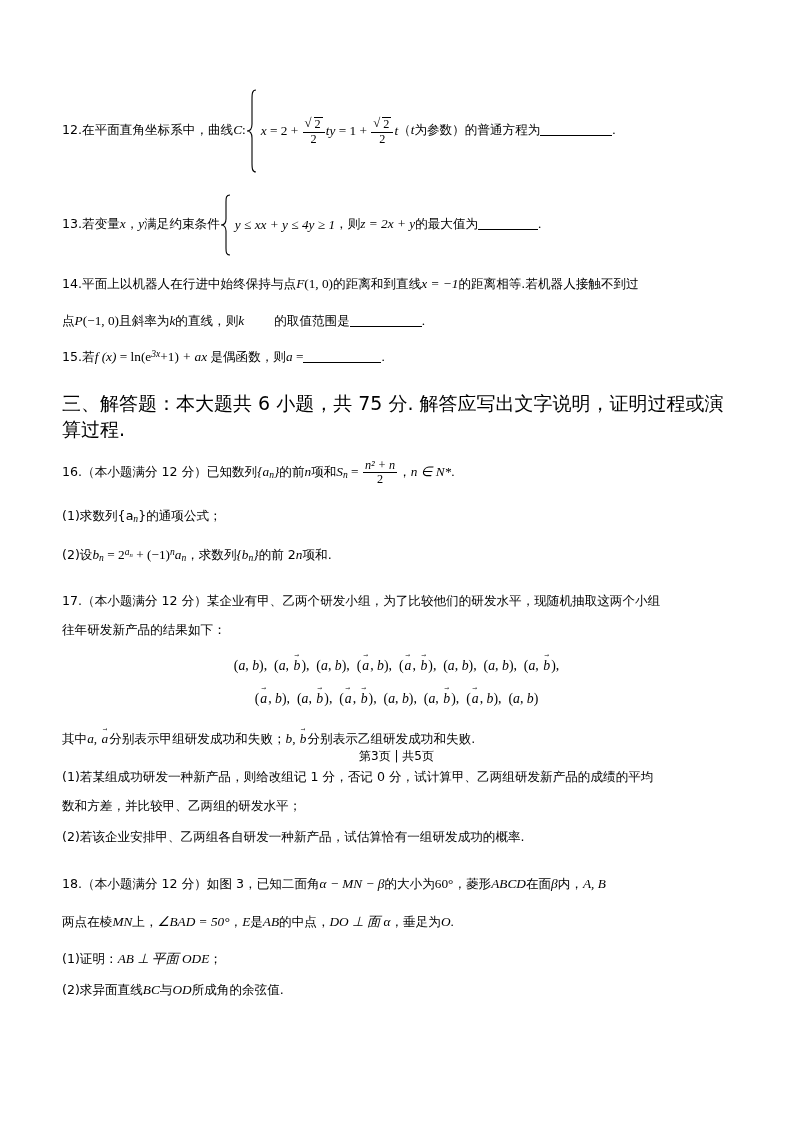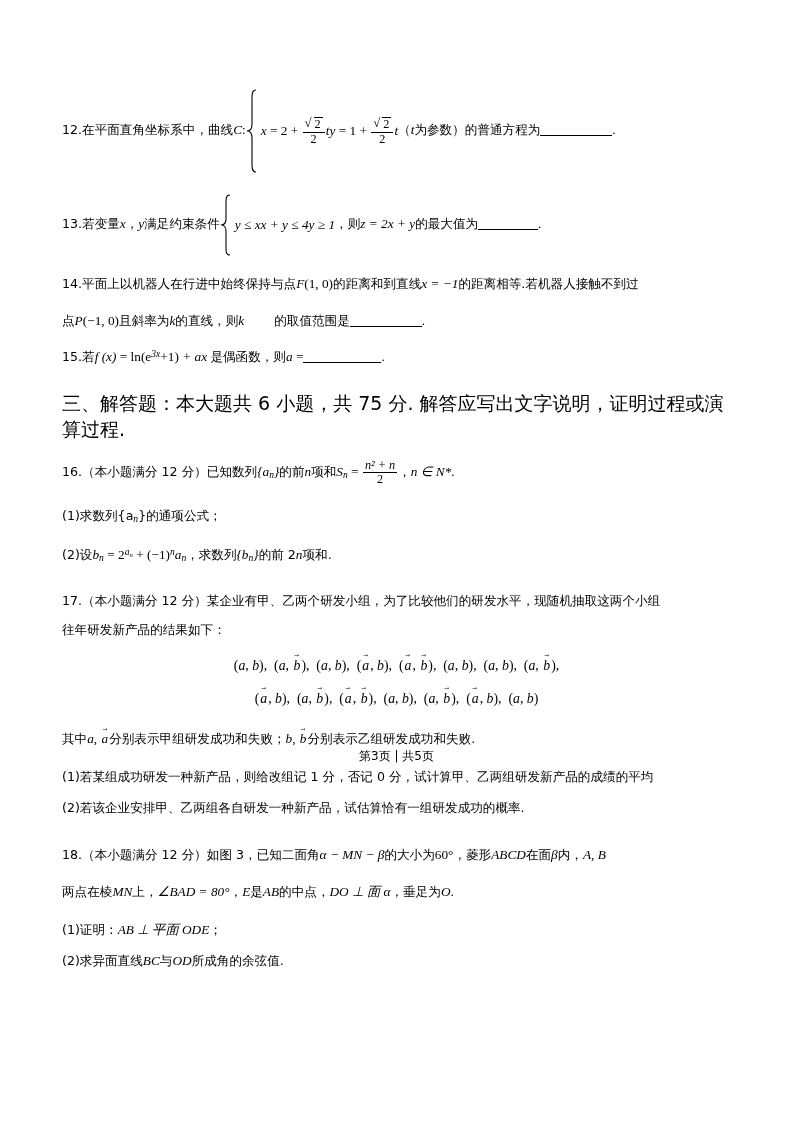--- a/index.html
+++ b/index.html
@@ -197,29 +197,32 @@
   <div class="tuples" id="row1"><span class="nowrap"><span class="rm">(</span><span class="it">a</span><span class="rm">,&nbsp;</span><span class="it">b</span><span class="rm">)</span></span><span class="rm">,&nbsp;&nbsp;</span><span class="nowrap"><span class="rm">(</span><span class="it">a</span><span class="rm">,&nbsp;</span><span class="it vec">b</span><span class="rm">)</span></span><span class="rm">,&nbsp;&nbsp;</span><span class="nowrap"><span class="rm">(</span><span class="it">a</span><span class="rm">,&nbsp;</span><span class="it">b</span><span class="rm">)</span></span><span class="rm">,&nbsp;&nbsp;</span><span class="nowrap"><span class="rm">(</span><span class="it vec">a</span><span class="rm">,&nbsp;</span><span class="it">b</span><span class="rm">)</span></span><span class="rm">,&nbsp;&nbsp;</span><span class="nowrap"><span class="rm">(</span><span class="it vec">a</span><span class="rm">,&nbsp;</span><span class="it vec">b</span><span class="rm">)</span></span><span class="rm">,&nbsp;&nbsp;</span><span class="nowrap"><span class="rm">(</span><span class="it">a</span><span class="rm">,&nbsp;</span><span class="it">b</span><span class="rm">)</span></span><span class="rm">,&nbsp;&nbsp;</span><span class="nowrap"><span class="rm">(</span><span class="it">a</span><span class="rm">,&nbsp;</span><span class="it">b</span><span class="rm">)</span></span><span class="rm">,&nbsp;&nbsp;</span><span class="nowrap"><span class="rm">(</span><span class="it">a</span><span class="rm">,&nbsp;</span><span class="it vec">b</span><span class="rm">)</span></span><span class="rm">,</span></div>
   <div class="tuples" id="row2" style="margin-top:-6px;"><span class="nowrap"><span class="rm">(</span><span class="it vec">a</span><span class="rm">,&nbsp;</span><span class="it">b</span><span class="rm">)</span></span><span class="rm">,&nbsp;&nbsp;</span><span class="nowrap"><span class="rm">(</span><span class="it">a</span><span class="rm">,&nbsp;</span><span class="it vec">b</span><span class="rm">)</span></span><span class="rm">,&nbsp;&nbsp;</span><span class="nowrap"><span class="rm">(</span><span class="it vec">a</span><span class="rm">,&nbsp;</span><span class="it vec">b</span><span class="rm">)</span></span><span class="rm">,&nbsp;&nbsp;</span><span class="nowrap"><span class="rm">(</span><span class="it">a</span><span class="rm">,&nbsp;</span><span class="it">b</span><span class="rm">)</span></span><span class="rm">,&nbsp;&nbsp;</span><span class="nowrap"><span class="rm">(</span><span class="it">a</span><span class="rm">,&nbsp;</span><span class="it vec">b</span><span class="rm">)</span></span><span class="rm">,&nbsp;&nbsp;</span><span class="nowrap"><span class="rm">(</span><span class="it vec">a</span><span class="rm">,&nbsp;</span><span class="it">b</span><span class="rm">)</span></span><span class="rm">,&nbsp;&nbsp;</span><span class="nowrap"><span class="rm">(</span><span class="it">a</span><span class="rm">,&nbsp;</span><span class="it">b</span><span class="rm">)</span></span><span class="rm"></span></div>
 
   <div class="sub" style="margin-top:12px;">
     <span class="cn">其中</span><span class="it">a</span><span class="rm">,</span> <span class="it vec">a</span><span class="cn">分别表示甲组研发成功和失败；</span><span class="it">b</span><span class="rm">,</span> <span class="it vec">b</span><span class="cn">分别表示乙组研发成功和失败.</span>
   </div>
 
   <div class="sub" style="margin-top:12px;">
     <span class="cn">(1)若某组成功研发一种新产品，则给改组记 1 分，否记 0 分，试计算甲、乙两组研发新产品的成绩的平均</span>
   </div>
+  <div class="sub" style="margin-top:-2px;">
+    <span class="cn">数和方差，并比较甲、乙两组的研发水平；</span>
+  </div>
   <div class="sub" style="margin-top:4px;">
     <span class="cn">(2)若该企业安排甲、乙两组各自研发一种新产品，试估算恰有一组研发成功的概率.</span>
   </div>
 
   <div class="sub" style="margin-top:22px;">
     <span class="cn">18.</span><span class="cn">（本小题满分 12 分）</span><span class="cn">如图 3，已知二面角</span><span class="it">α − MN − β</span><span class="cn">的大小为</span><span class="rm">60°</span><span class="cn">，菱形</span><span class="it">ABCD</span><span class="cn">在面</span><span class="it">β</span><span class="cn">内，</span><span class="it">A, B</span>
   </div>
   <div class="sub" style="margin-top:12px;">
-    <span class="cn">两点在棱</span><span class="it">MN</span><span class="cn">上，</span><span class="it">∠BAD = 80°</span><span class="cn">，</span><span class="it">E</span><span class="cn">是</span><span class="it">AB</span><span class="cn">的中点，</span><span class="it">DO ⊥ 面 α</span><span class="cn">，垂足为</span><span class="it">O</span><span class="rm">.</span>
+    <span class="cn">两点在棱</span><span class="it">MN</span><span class="cn">上，</span><span class="it">∠BAD = 50°</span><span class="cn">，</span><span class="it">E</span><span class="cn">是</span><span class="it">AB</span><span class="cn">的中点，</span><span class="it">DO ⊥ 面 α</span><span class="cn">，垂足为</span><span class="it">O</span><span class="rm">.</span>
   </div>
   <div class="sub" style="margin-top:12px;">
     <span class="cn">(1)证明：</span><span class="it">AB ⊥ 平面 ODE</span><span class="cn">；</span>
   </div>
   <div class="sub" style="margin-top:2px;">
     <span class="cn">(2)求异面直线</span><span class="it">BC</span><span class="cn">与</span><span class="it">OD</span><span class="cn">所成角的余弦值.</span>
   </div>
 
   <div class="footer">第3页 | 共5页</div>
 </div>

